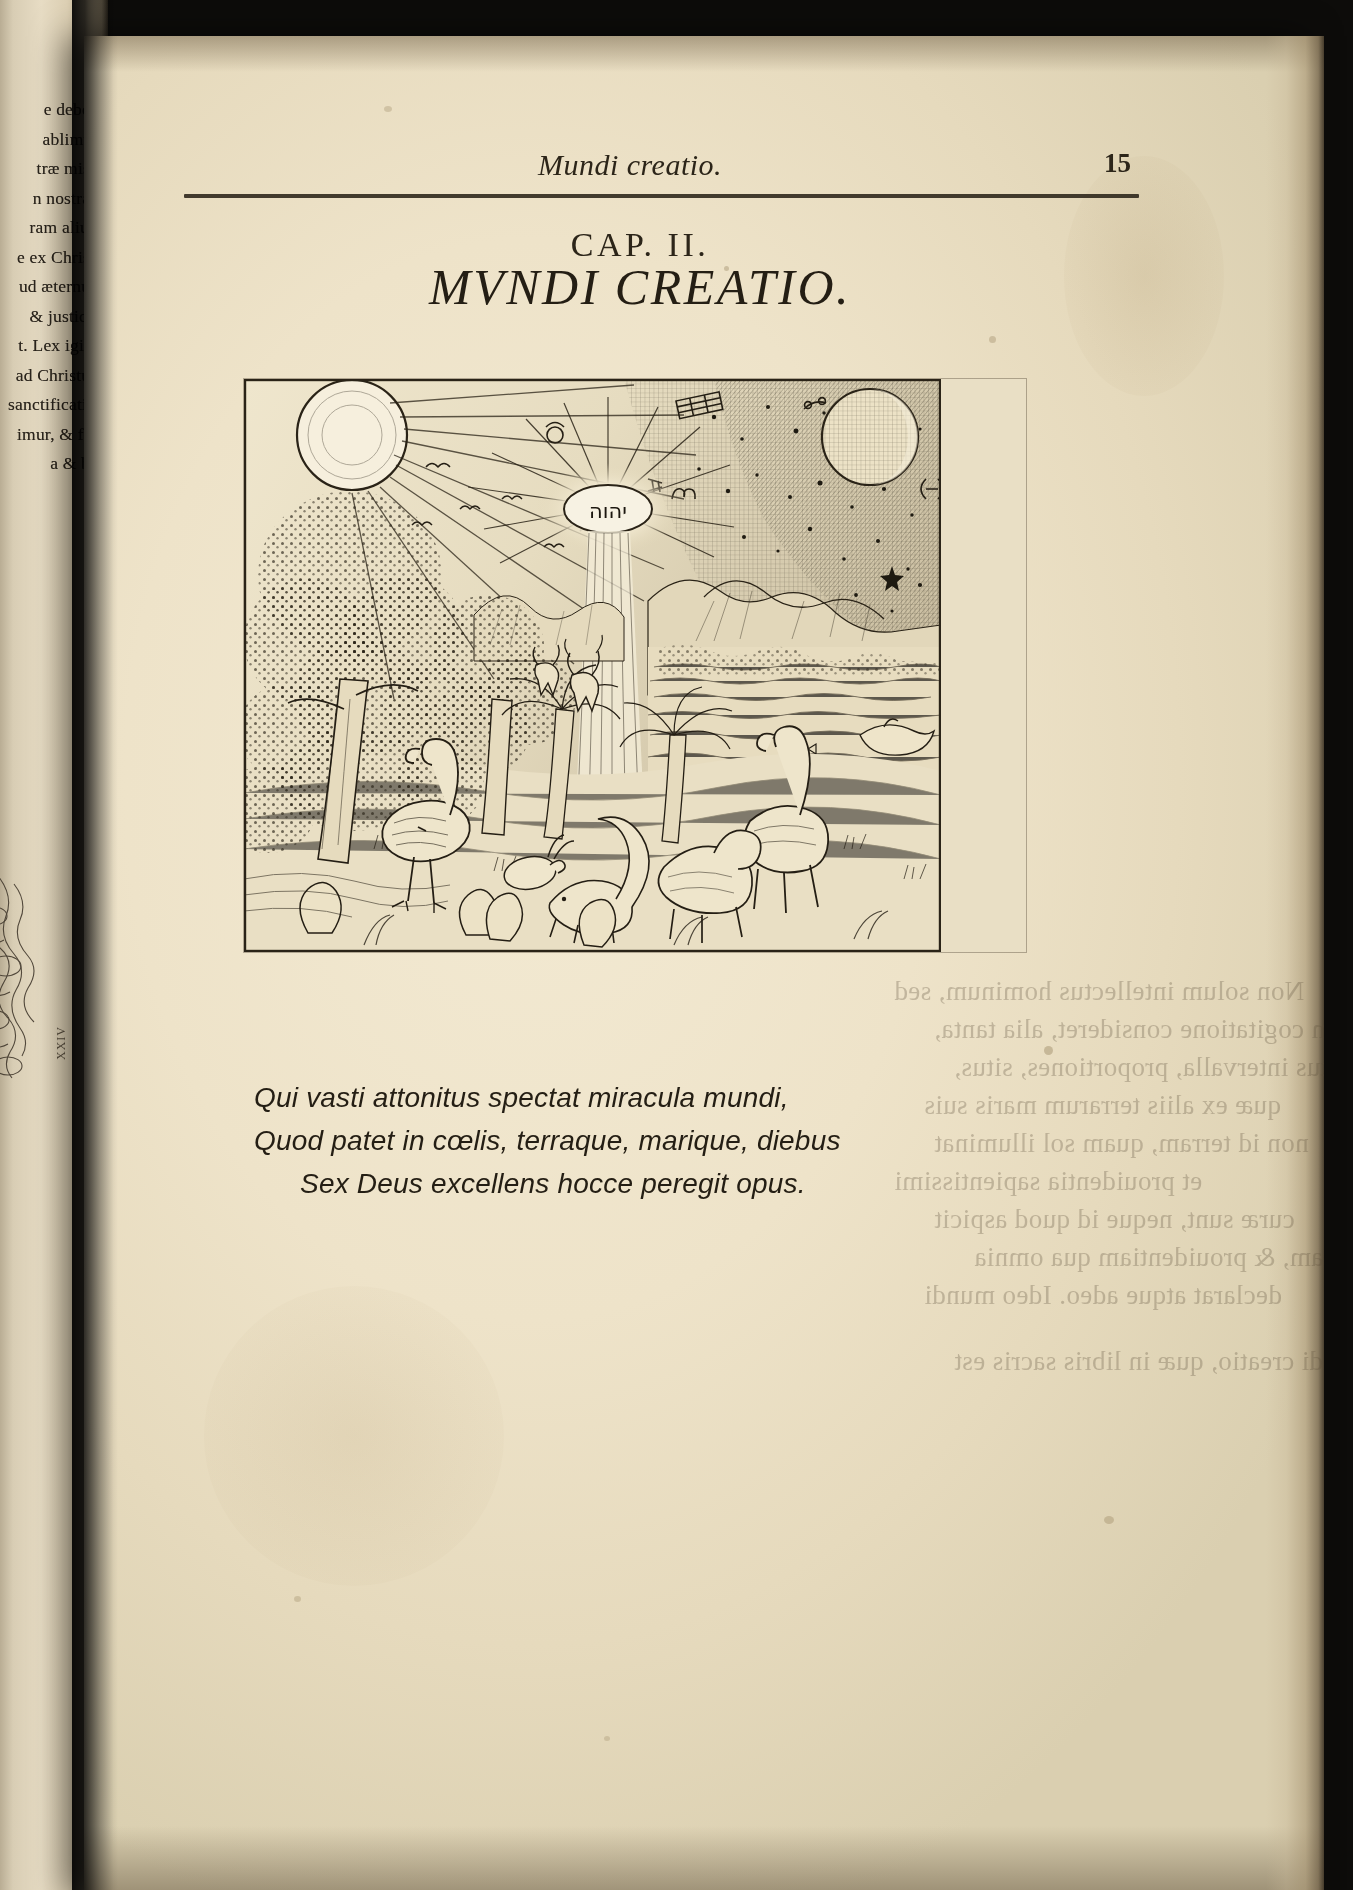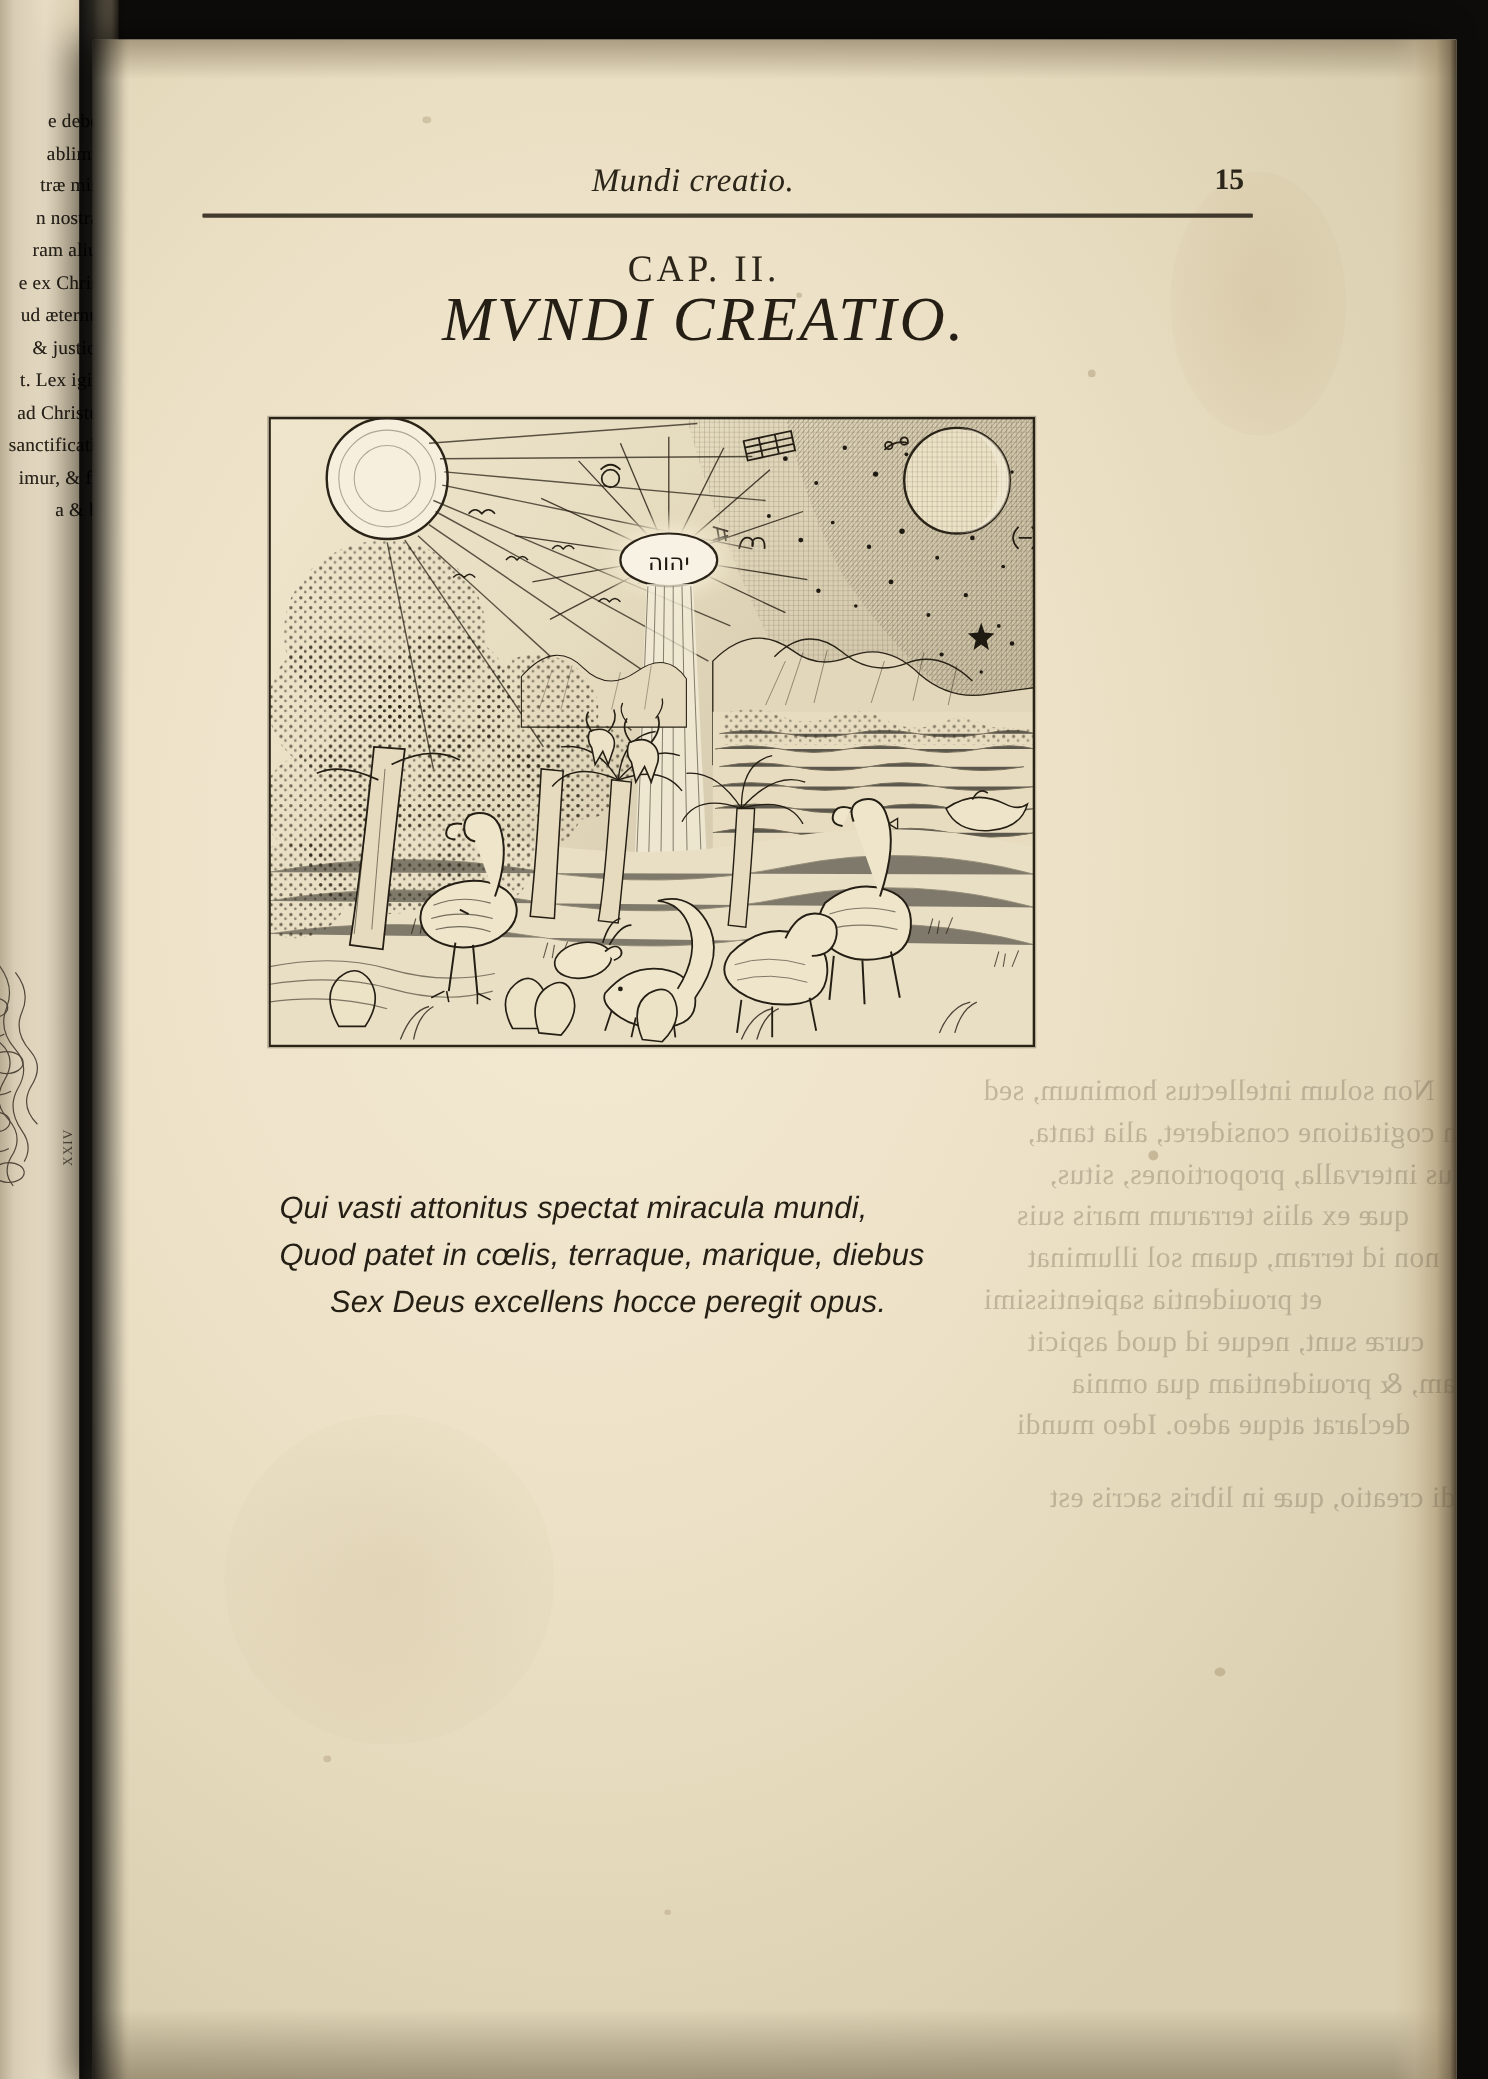--- a/index.html
+++ b/index.html
@@ -186,33 +186,33 @@
     letter-spacing: 3.5px;
     color: #2c2519;
     font-family: "Liberation Serif", serif;
   }
   #chapter-title {
     position: absolute;
     left: 106px;
     top: 222px;
     width: 900px;
     text-align: center;
-    font-size: 57px;
+    font-size: 50px;
     font-style: italic;
     letter-spacing: 2.5px;
     color: #241e14;
     font-family: "Liberation Serif", serif;
   }
 
   
   #plate-frame {
     position: absolute;
     left: 160px;
     top: 343px;
-    width: 697px;
+    width: 782px;
     height: 573px;
     background: #e9dfc5;
     box-shadow: 0 0 0 1px rgba(60,50,34,0.35);
     overflow: hidden;
   }
   #plate-svg { display: block; }
 
   
   #verse {
     position: absolute;

